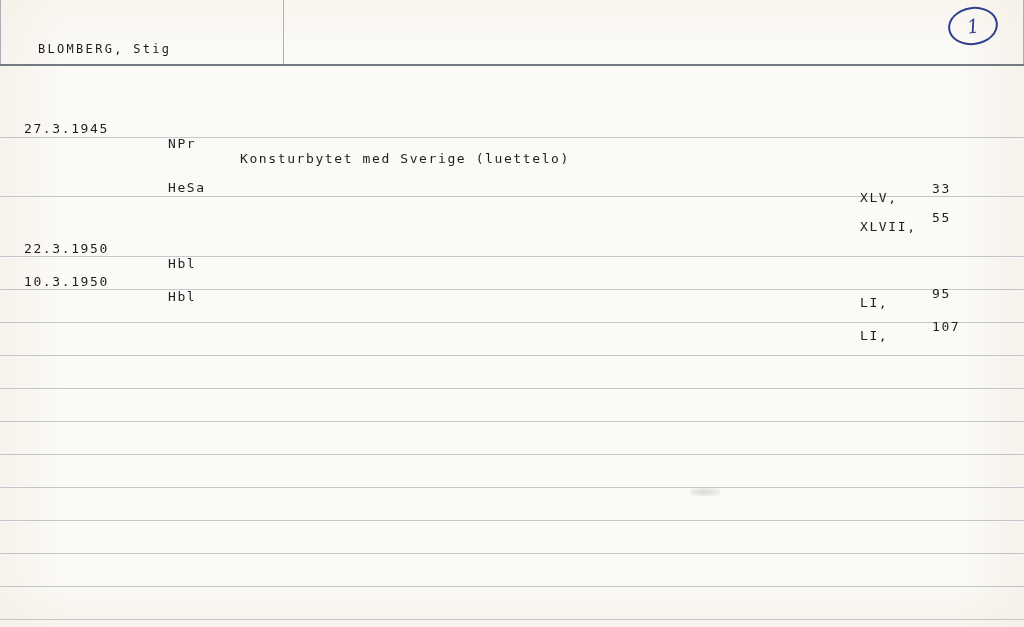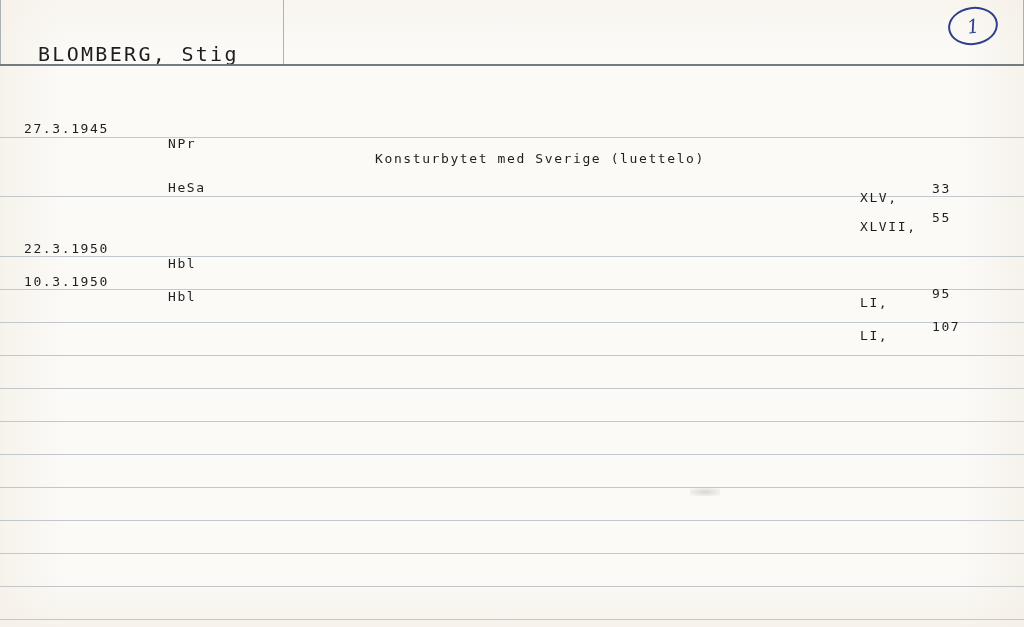--- a/index.html
+++ b/index.html
@@ -67,28 +67,28 @@
   .cell {
     position: absolute;
     white-space: pre;
     font-family: "DejaVu Sans Mono", monospace;
   }
 
   #header-name {
     position: absolute;
     left: 38px;
     top: 42px;
-    font-size: 20px;
+    font-size: 12px;
     letter-spacing: 2.3px;
     color: #1d1d1d;
   }
 
   .c-date  { left: 22px;  width: 150px; }
   .c-src   { left: 166px; width: 70px; }
-  .c-title { left: 238px; width: 600px; text-align: center; }
+  .c-title { left: 238px; width: 600px; }
   .c-vol   { left: 858px; width: 80px; margin-top: 24px; }
   .c-page  { left: 930px; width: 70px; text-align: left; }
 
   
   #circled-number {
     position: absolute;
     right: 26px;
     top: 7px;
     width: 46px;
     height: 34px;

